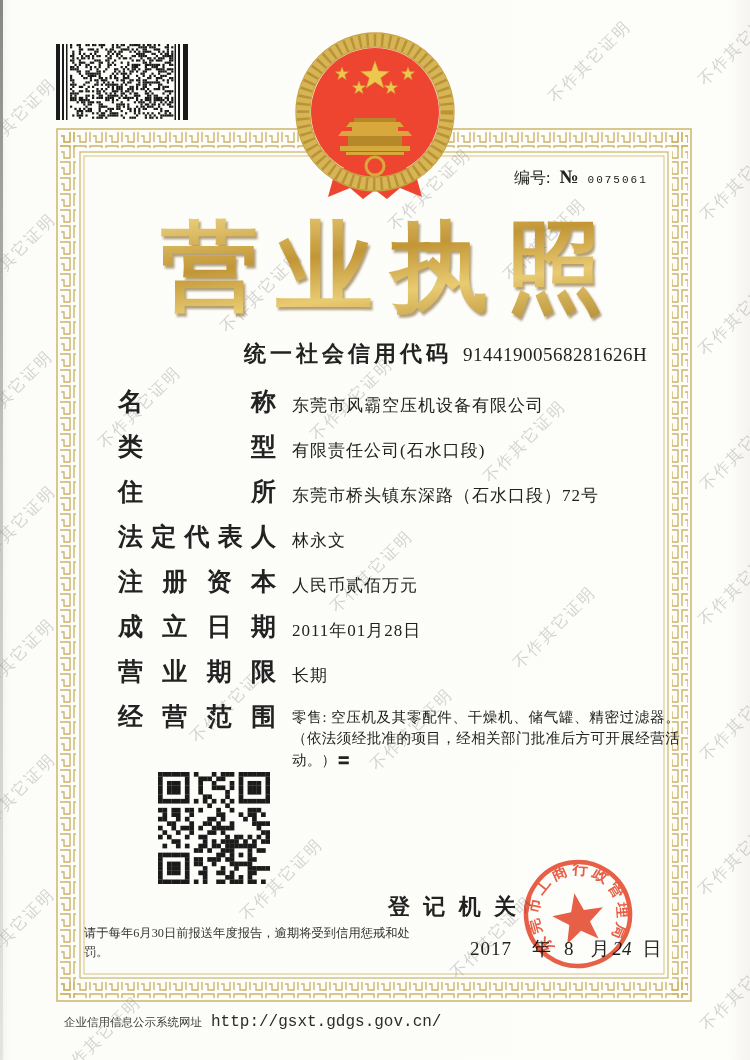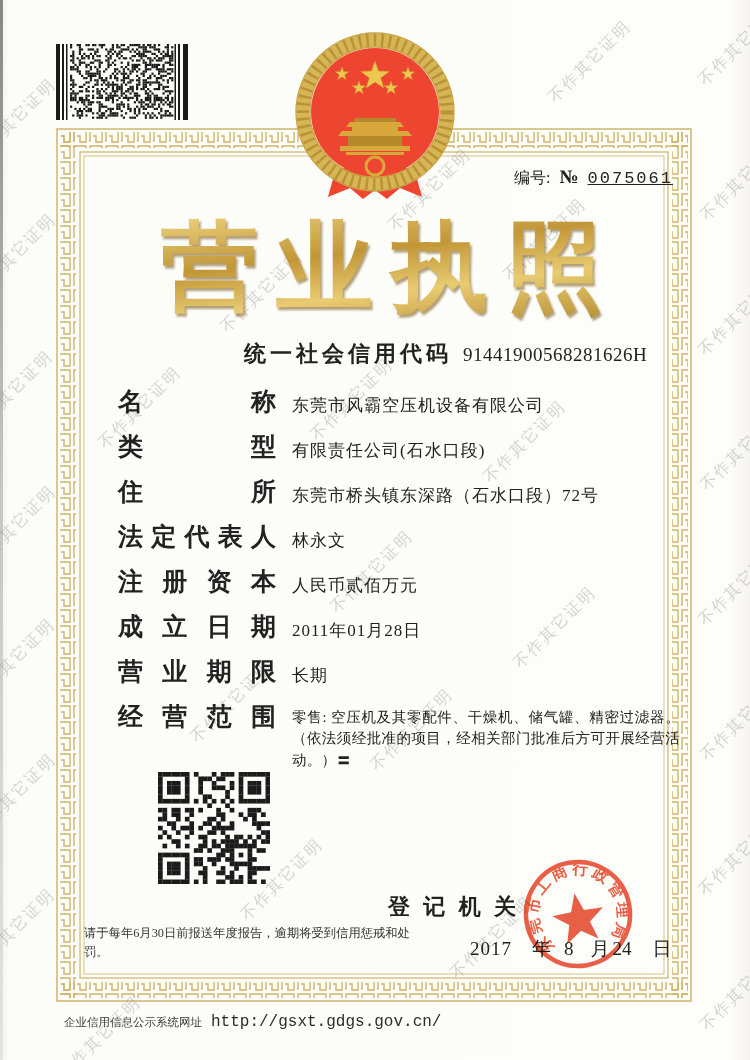--- a/index.html
+++ b/index.html
@@ -16,21 +16,21 @@
   .frame .meander-path{fill:none;stroke:var(--border_gold,#cdb56a);stroke-width:1.4;}
   
   .wm{position:absolute;font-size:16px;letter-spacing:2px;white-space:nowrap;
     color:var(--watermark_gray,#8f8f8f);opacity:.38;
     transform:translate(-50%,-50%) rotate(-45deg);font-family:"Liberation Sans",sans-serif;}
   
   .barcode{position:absolute;left:56px;top:44px;width:132px;height:76px;}
   .emblem{position:absolute;left:284px;top:30px;width:182px;height:172px;}
   .serial{position:absolute;left:514px;top:166px;display:flex;align-items:baseline;gap:9px;font-size:16px;}
   .serial .no-symbol{font-weight:700;font-size:19px;}
-  .serial .digits{font-family:"Liberation Mono","DejaVu Sans Mono",monospace;font-size:17px;letter-spacing:2px;text-decoration:underline;}
+  .serial .digits{font-family:"Liberation Mono","DejaVu Sans Mono",monospace;font-size:11px;letter-spacing:2px;}
   .title{position:absolute;left:0;top:196px;width:100%;margin:16px;text-align:center;
     font-size:97px;font-weight:700;letter-spacing:18px;line-height:1.15;
     background:linear-gradient(173deg,#f0d887 8%,#c29636 40%,#e9cb72 62%,#a87e24 96%);
     -webkit-background-clip:text;background-clip:text;color:transparent;
     filter:drop-shadow(2px 3px 1px rgba(115,82,12,.55));}
   .credit-line{position:absolute;left:244px;top:339px;display:flex;align-items:baseline;gap:11px;}
   .credit-label{font-size:22px;font-weight:700;letter-spacing:4px;}
   .credit-code{font-size:19px;letter-spacing:.5px;}
   
   .fields{position:absolute;left:118px;top:389px;width:566px;display:flex;flex-direction:column;gap:16px;}
@@ -43,21 +43,21 @@
   
   .qrcode{position:absolute;left:158px;top:772px;width:112px;height:112px;}
   .notes{position:absolute;left:84px;top:924px;width:340px;font-size:12.3px;line-height:1.55;color:#333;}
   .reg-label{position:absolute;left:388px;top:892px;width:128px;font-size:22px;font-weight:600;
     display:flex;justify-content:space-between;}
   .date-line{position:absolute;left:470px;top:936px;display:flex;align-items:baseline;font-size:19px;}
   .d-year{margin-right:20px;letter-spacing:1px;}
   .d-yunit{margin-right:13px;}
   .d-month{margin-right:17px;}
   .d-munit{margin-right:3px;}
-  .d-day{margin-right:21px;}
+  .d-day{margin-right:11px;font-style:italic;}
   .seal{position:absolute;left:502px;top:838px;width:152px;height:152px;
     transform:rotate(-10deg);opacity:.88;mix-blend-mode:multiply;}
   .seal .ring{fill:none;stroke:var(--seal_red,#e84a2e);stroke-width:4.5;}
   .seal .star{fill:var(--seal_red,#e84a2e);}
   .seal text{fill:var(--seal_red,#e84a2e);font-size:15.5px;font-weight:700;letter-spacing:1px;}
   .footer-left{position:absolute;left:64px;top:1013px;display:flex;align-items:baseline;gap:9px;}
   .footer-site-label{font-size:11.5px;color:#3a3a3a;}
   .footer-url{font-family:"Liberation Mono","DejaVu Sans Mono",monospace;font-size:16px;color:#2c2c2c;}
   .footer-right{position:absolute;right:58px;top:1011px;font-size:13.5px;letter-spacing:1px;color:#2c2c2c;}
   

